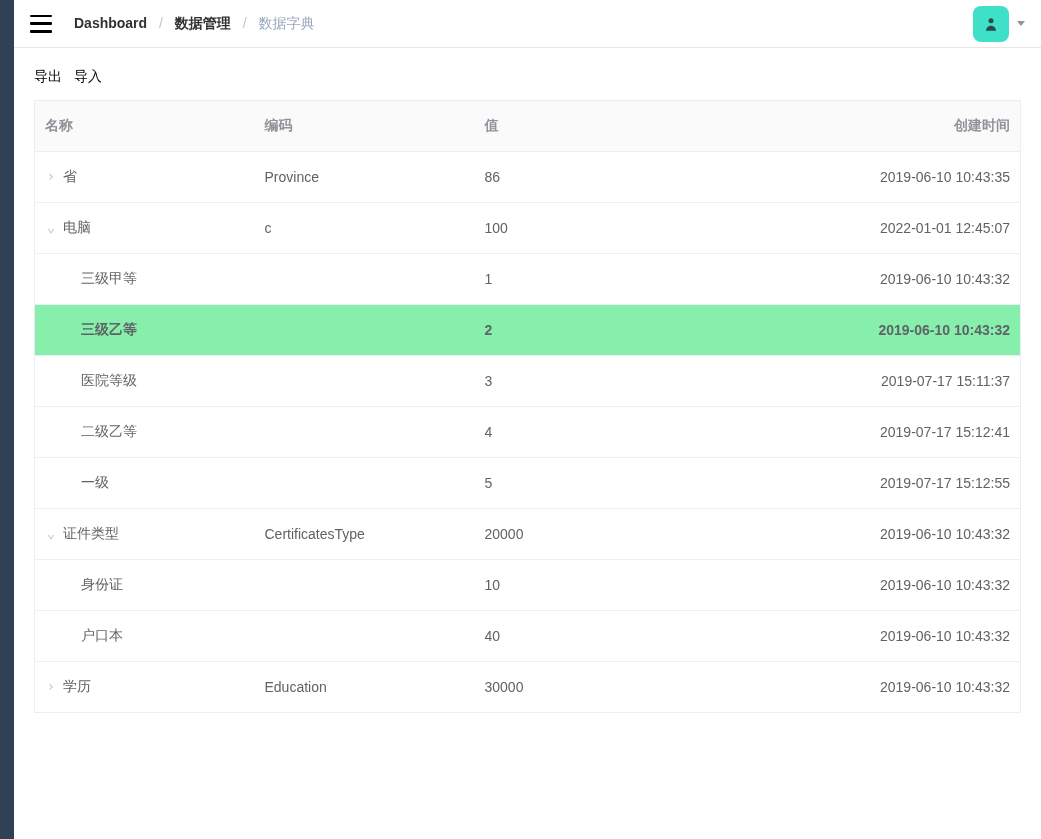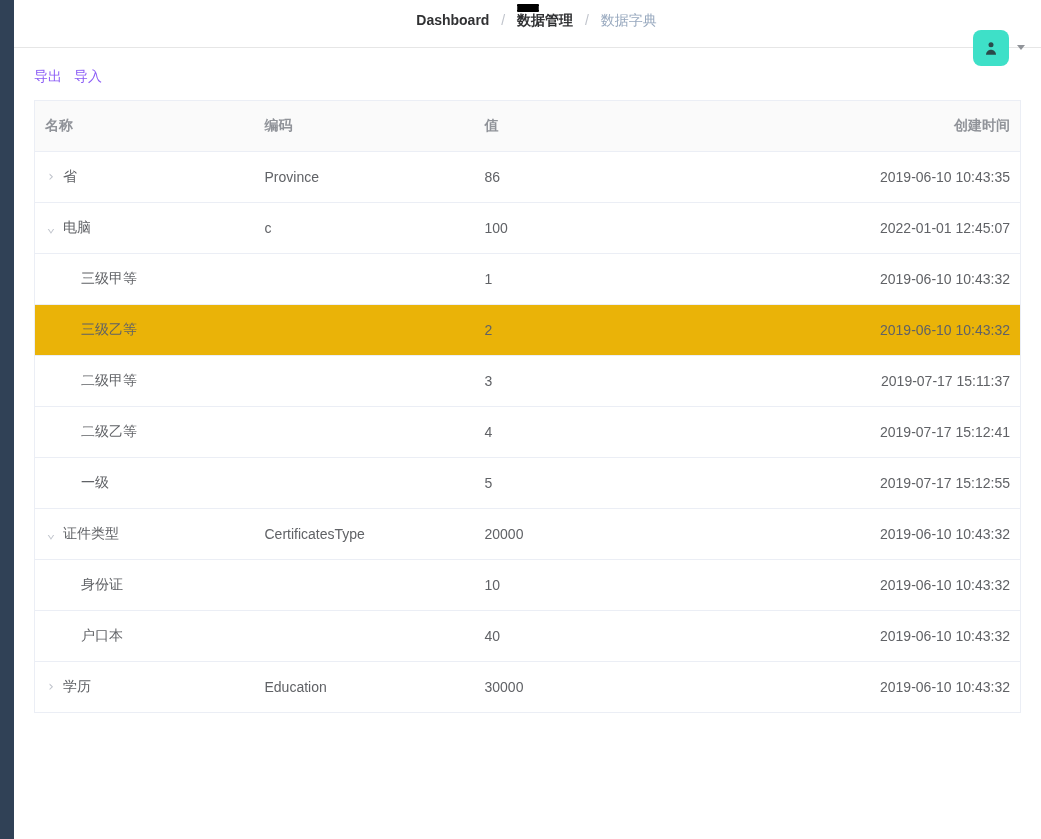--- a/index.html
+++ b/index.html
@@ -15,22 +15,21 @@
   width: 14px;
   background: #304156;
 }
 .header {
   position: relative;
   margin-left: 14px;
   height: 48px;
   border-bottom: 1px solid #e6e6e6;
   display: flex;
   align-items: center;
-  padding: 4px 16px;
-  flex-direction: column;
+  padding: 16px 16px;
 }
 .hamburger {
   width: 22px; height: 18px;
   display: flex; flex-direction: column; justify-content: space-between;
   cursor: pointer;
 }
 .hamburger span {
   display: block; height: 2.5px; background: #000; border-radius: 1px;
 }
 .breadcrumb {
@@ -59,21 +58,21 @@
   cursor: pointer;
 }
 .content {
   margin-left: 14px;
   padding: 20px 20px 20px 20px;
 }
 .action-links {
   margin-bottom: 14px;
 }
 .action-links a {
-  color: #8b5cf6; text-decoration: none; margin-right: 8px; cursor: pointer;
+  color: #000000; text-decoration: none; margin-right: 8px; cursor: pointer;
 }
 .table {
   width: 100%;
   border: 1px solid #ebeef5;
   border-collapse: collapse;
   table-layout: fixed;
 }
 .table th, .table td {
   border-bottom: 1px solid #ebeef5;
   padding: 16px 10px;
@@ -95,21 +94,21 @@
 .expand-icon {
   display: inline-block;
   width: 12px; text-align: center;
   margin-right: 6px;
   color: #c0c4cc;
   cursor: pointer;
   user-select: none;
   font-family: monospace;
 }
 .name-cell { white-space: nowrap; }
-.row-hover { background: #eab308; }
+.row-hover { background: #86efac; font-weight: bold; }
 .indent-1 { padding-left: 28px !important; }
 .name-text { color: #606266; }
 </style>
 </head>
 <body>
 
 <div class="sidebar-strip"></div>
 
 <div class="header">
   <div class="hamburger">
@@ -169,21 +168,21 @@
           <td class="col-value">1</td>
           <td class="col-time">2019-06-10 10:43:32</td>
         </tr>
         <tr class="row-hover">
           <td class="col-name name-cell indent-1"><span class="expand-icon"></span><span class="name-text">三级乙等</span></td>
           <td class="col-code"></td>
           <td class="col-value">2</td>
           <td class="col-time">2019-06-10 10:43:32</td>
         </tr>
         <tr>
-          <td class="col-name name-cell indent-1"><span class="expand-icon"></span><span class="name-text">二级甲等</span></td>
+          <td class="col-name name-cell indent-1"><span class="expand-icon"></span><span class="name-text">医院等级</span></td>
           <td class="col-code"></td>
           <td class="col-value">3</td>
           <td class="col-time">2019-07-17 15:11:37</td>
         </tr>
         <tr>
           <td class="col-name name-cell indent-1"><span class="expand-icon"></span><span class="name-text">二级乙等</span></td>
           <td class="col-code"></td>
           <td class="col-value">4</td>
           <td class="col-time">2019-07-17 15:12:41</td>
         </tr>

